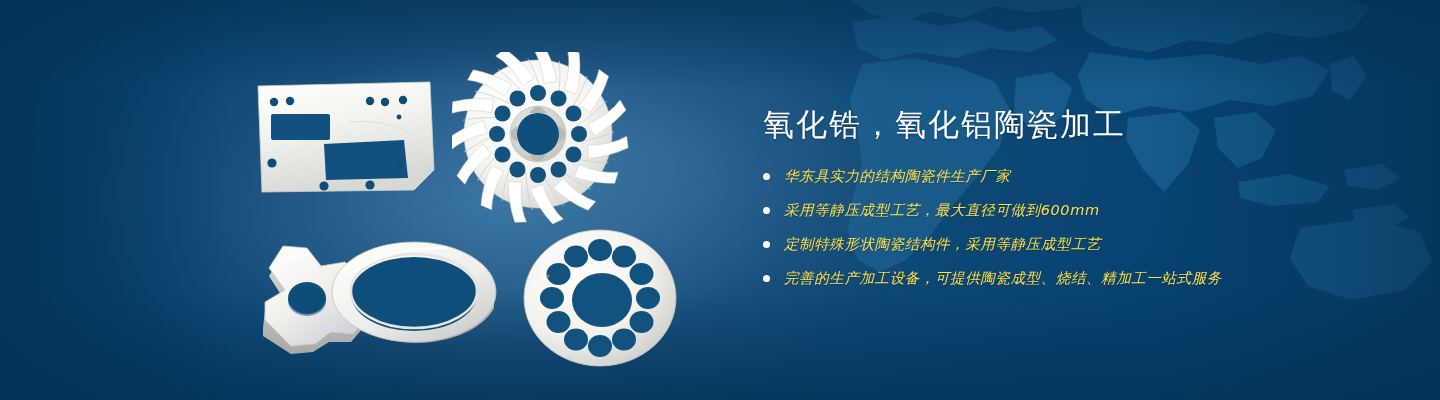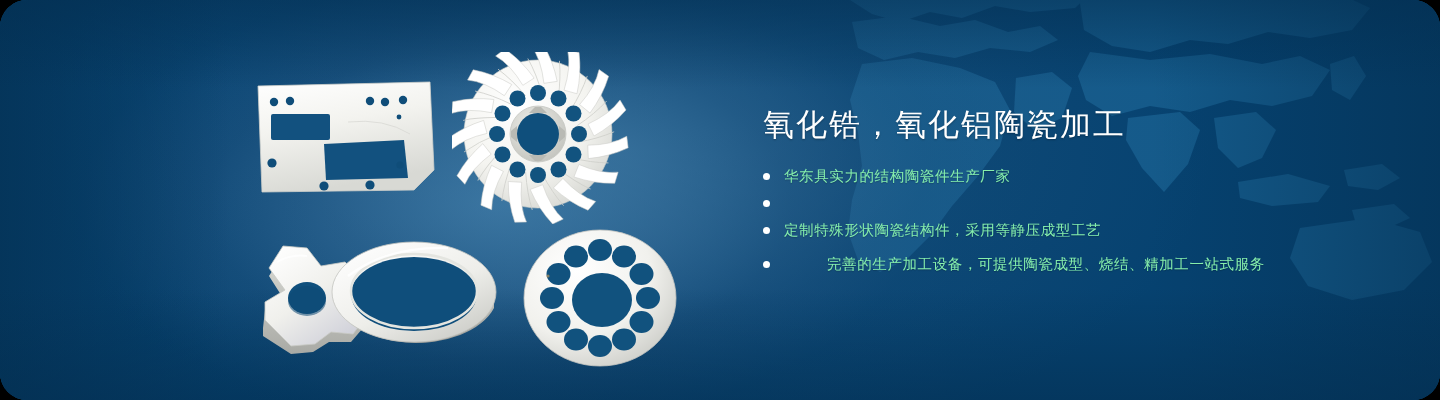--- a/index.html
+++ b/index.html
@@ -7,21 +7,20 @@
     padding: 0;
     background: #000;
   }
   #banner {
     position: relative;
     width: 1440px;
     height: 400px;
     overflow: hidden;
     font-family: "DejaVu Sans", "Liberation Sans", sans-serif;
     background: #07446e;
-    border-radius: 27px;
   }
 
   
   .bg-base {
     position: absolute;
     inset: 0;
     background: #064270;
   }
   .bg-glow {
     position: absolute;
@@ -87,29 +86,30 @@
     text-shadow: 0 1px 2px rgba(0,0,0,0.28);
   }
   #feature-list {
     list-style: none;
     margin: 0;
     padding: 0;
   }
   #feature-list li {
     display: flex;
     align-items: center;
-    color: #86efac;
+    color: #fde047;
     font-size: 14.5px;
     line-height: 21px;
     letter-spacing: 0.6px;
     margin-bottom: 13px;
     white-space: nowrap;
     text-shadow: 0 1px 1px rgba(0,0,0,0.22);
-  }
-  #feature-list li:last-child { margin-bottom: 0; gap: 43px; }
+    font-style: italic;
+  }
+  #feature-list li:last-child { margin-bottom: 0; }
   .dot {
     flex: 0 0 auto;
     width: 7px; height: 7px;
     border-radius: 50%;
     background: #ffffff;
     margin-right: 14px;
   }
 </style>
 </head>
 <body>
@@ -409,20 +409,21 @@
 
     <h1 id="headline">氧化锆，氧化铝陶瓷加工</h1>
 
     <ul id="feature-list">
       <li>
         <span class="dot"></span>
         <span>华东具实力的结构陶瓷件生产厂家</span>
       </li>
       <li>
         <span class="dot"></span>
+        <span>采用等静压成型工艺，最大直径可做到600mm</span>
       </li>
       <li>
         <span class="dot"></span>
         <span>定制特殊形状陶瓷结构件，采用等静压成型工艺</span>
       </li>
       <li>
         <span class="dot"></span>
         <span>完善的生产加工设备，可提供陶瓷成型、烧结、精加工一站式服务</span>
       </li>
     </ul>

